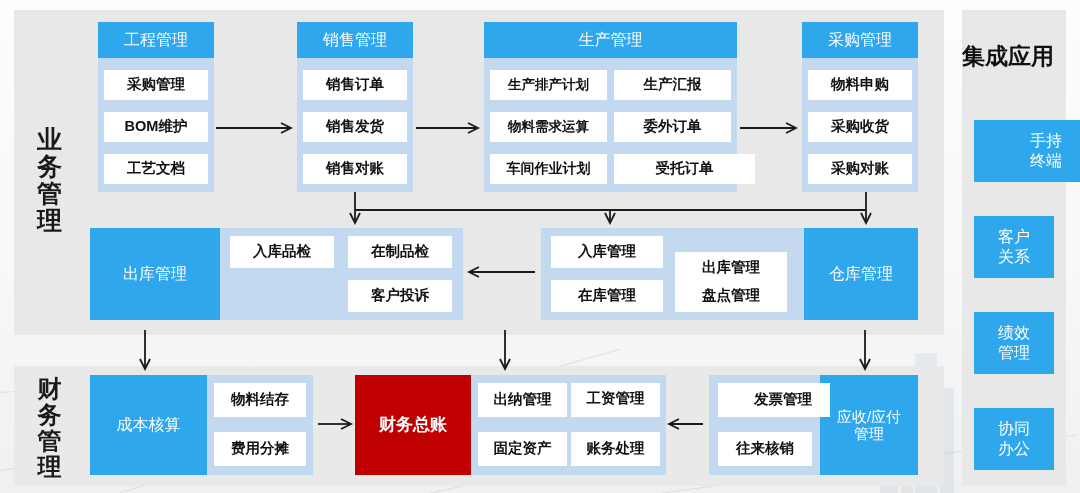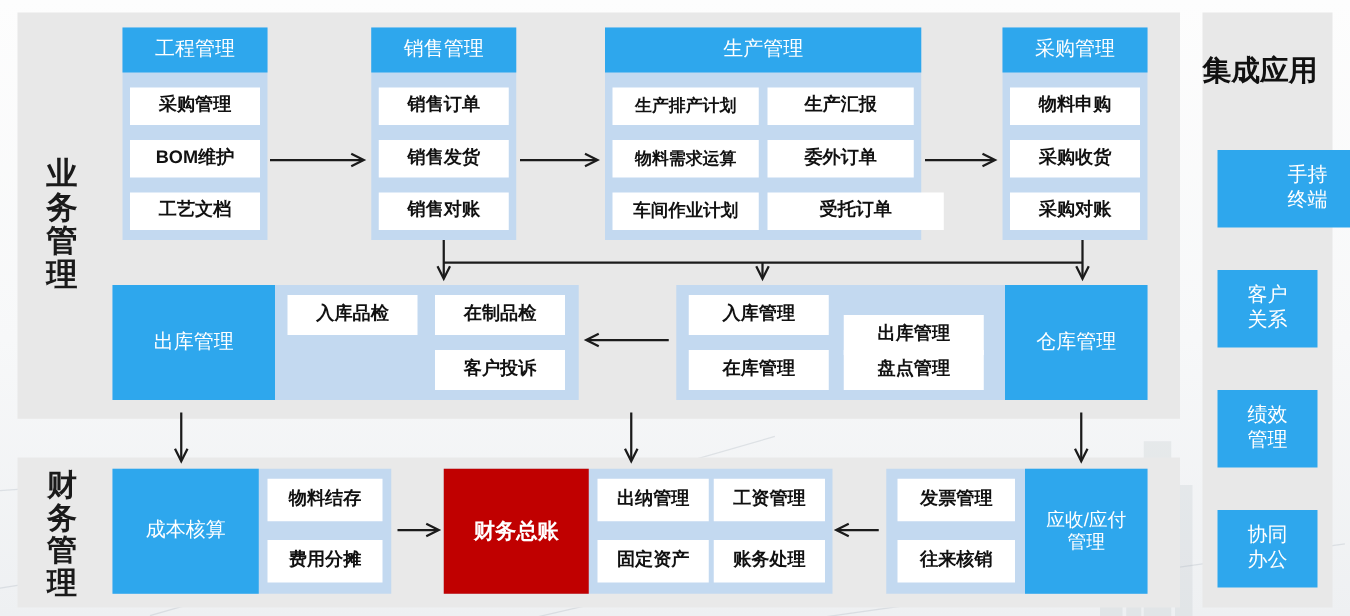--- a/index.html
+++ b/index.html
@@ -128,30 +128,30 @@
     </div>
 
   <div class="grp" style="left:90px;top:375px;width:223px;height:100px;"></div>
   <div class="hdr" style="left:90px;top:375px;width:117px;height:100px;">成本核算</div>
   <div class="cell" style="left:214px;top:383px;width:92px;height:34px;">物料结存</div>
   <div class="cell" style="left:214px;top:432px;width:92px;height:34px;">费用分摊</div>
 
   <div class="grp" style="left:355px;top:375px;width:311px;height:100px;"></div>
   <div class="hdr red" style="left:355px;top:375px;width:116px;height:100px;font-size:17px;">财务总账</div>
   <div class="cell" style="left:478px;top:383px;width:89px;height:34px;">出纳管理</div>
-  <div class="cell" style="left:571px;top:383px;width:89px;height:34px;">工资管理</div>
+  <div class="cell" style="left:571px;top:383px;width:89px;height:34px;font-family:Liberation Mono, monospace;">工资管理</div>
   <div class="cell" style="left:478px;top:432px;width:89px;height:34px;">固定资产</div>
   <div class="cell" style="left:571px;top:432px;width:89px;height:34px;">账务处理</div>
 
   <div class="grp" style="left:709px;top:375px;width:209px;height:100px;"></div>
   <div class="hdr" style="left: 820px; top: 375px; width: 98px; height: 100px; font-size: 15px; flex-direction: column;">
       <div>应收/应付</div>
       <div>管理</div>
     </div>
-  <div class="cell" style="left:718px;top:383px;width:94px;height:34px;">发票管理</div>
+  <div class="cell" style="left:718px;top:383px;width:94px;height:34px;padding-left:18px;">发票管理</div>
   <div class="cell" style="left:718px;top:432px;width:94px;height:34px;">往来核销</div>
 
   <div class="intcol" style="left:962px;top:10px;width:104px;height:476px;"></div>
   <div class="inttitle" style="left: 962px; top: 26px; width: 104px; height: 62px; display: flex; align-items: center; justify-content: flex-start; flex-direction: row;">
       <div>集成</div>
       <div>应用</div>
     </div>
   <div class="intbox" style="left: 974px; top: 120px; width: 80px; height: 62px; flex-direction: column; padding-left: 32px;">
       <div>手持</div>
       <div>终端</div>

